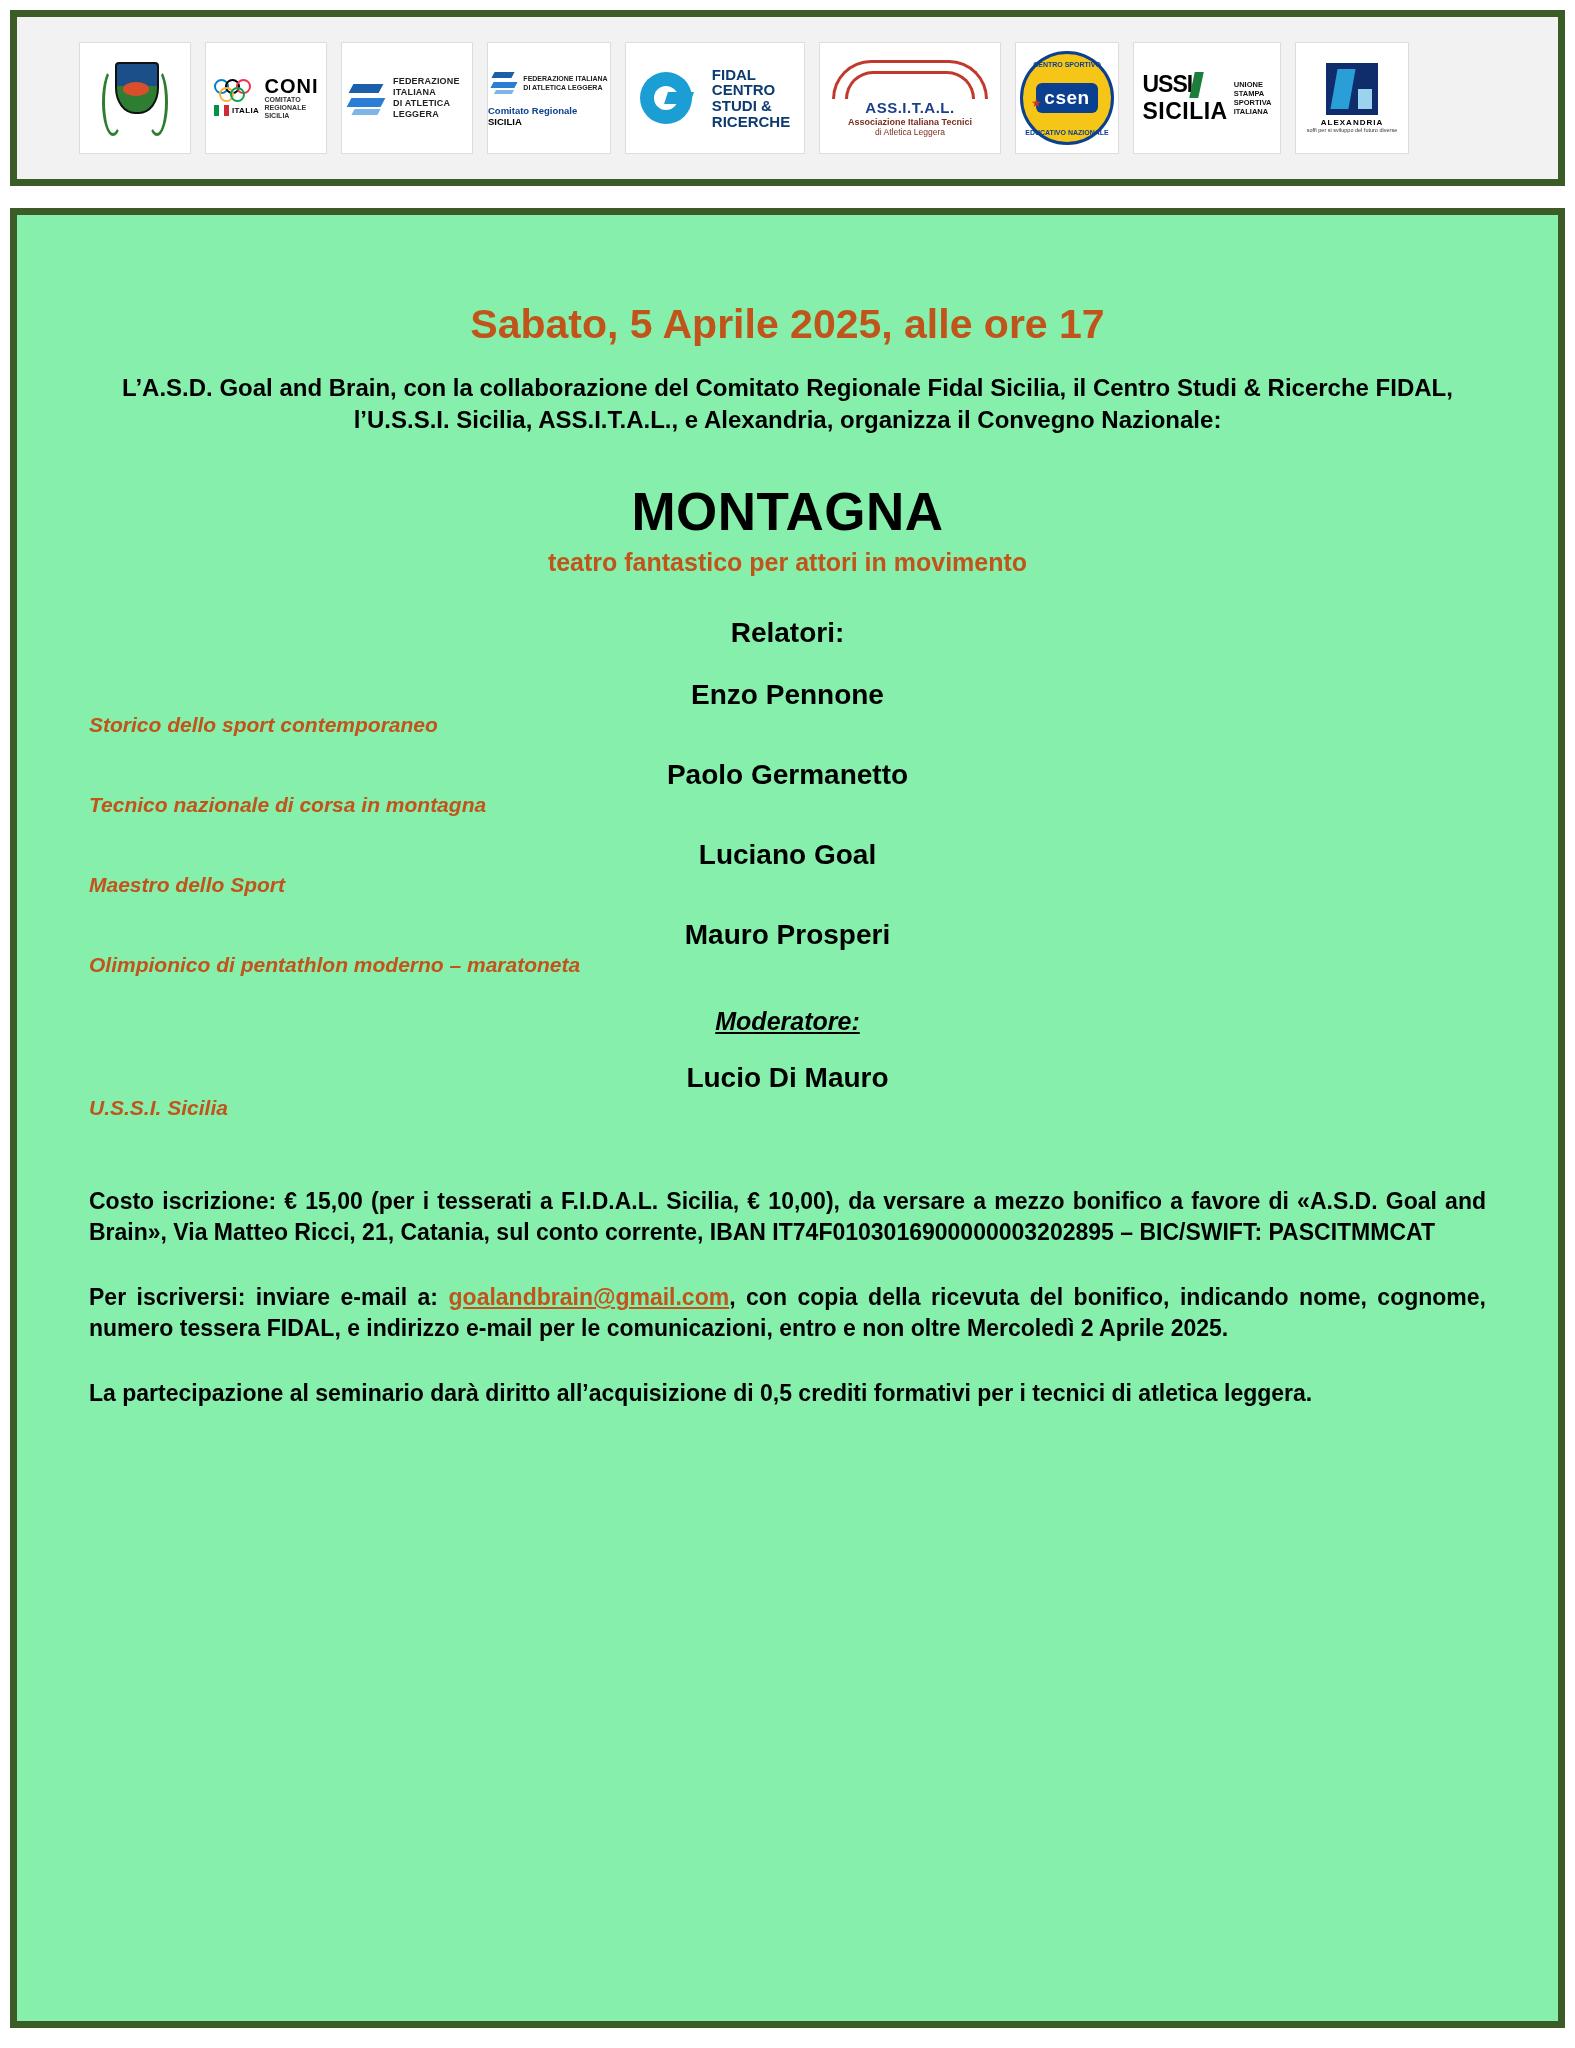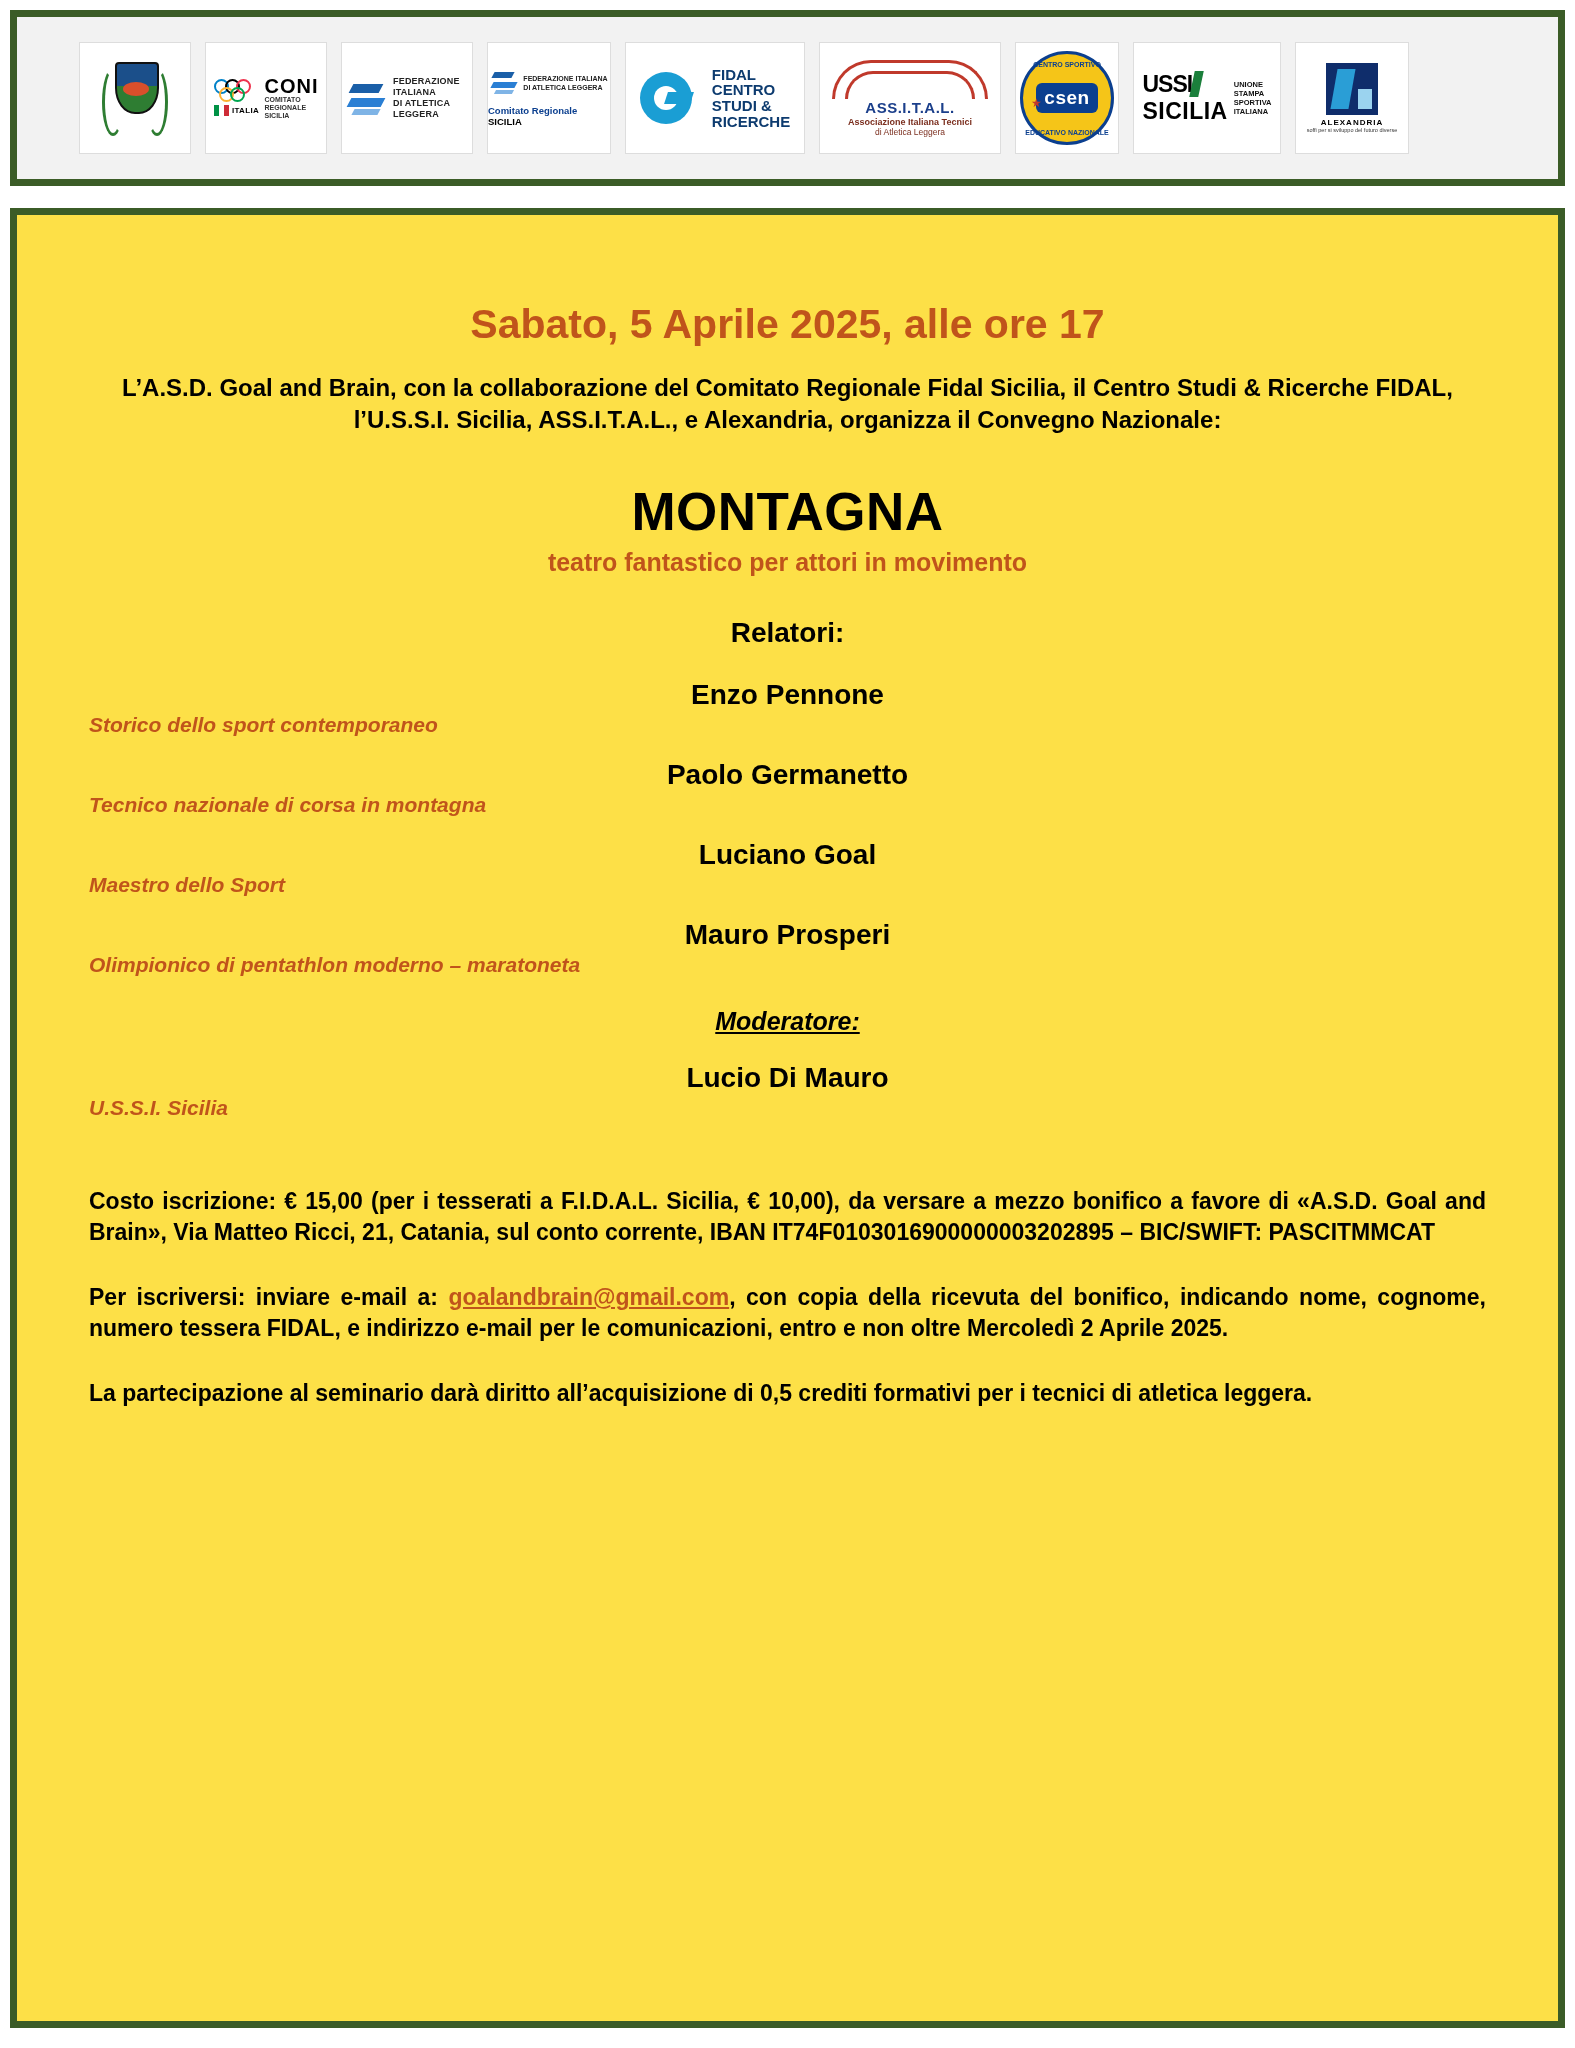--- a/index.html
+++ b/index.html
@@ -219,21 +219,21 @@
     content:""; position:absolute; right: 6px; bottom: 6px; width: 14px; height: 20px;
     background: #9bd3ef;
   }
   .alex .nm { font-size: 8px; font-weight: bold; letter-spacing: 1px; margin-top:3px; }
   .alex .tag { font-size: 5.5px; color:#333; }
 
   
   .body-frame {
     box-sizing: border-box;
     border: 7px solid #3b5c27;
-    background: #fde047;
+    background: #86efac;
     margin-top: 22px;
     height: 1820px;
     padding: 56px 72px 0 72px;
   }
   .date-line {
     text-align: center;
     color: #c0541b;
     font-size: 41px;
     font-weight: bold;
     margin: 30px 0 24px 0;
@@ -407,21 +407,21 @@
         <div class="ring-text-top">CENTRO SPORTIVO</div>
         <div class="core">csen</div>
         <div class="ring-text-bot">EDUCATIVO NAZIONALE</div>
         <div class="star">★</div>
       </div>
     </div>
 
     <div class="logo-box w8">
       <div class="ussi">
         <div class="ussi-col">
-          <div style="display:flex;">
+          <div style="display:flex;align-items:center;">
             <div class="word">USSI</div>
             <div class="bar"></div>
           </div>
           <div class="sic">SICILIA</div>
         </div>
         <div class="small">UNIONE<br>STAMPA<br>SPORTIVA<br>ITALIANA</div>
       </div>
     </div>
 
     <div class="logo-box w9">

